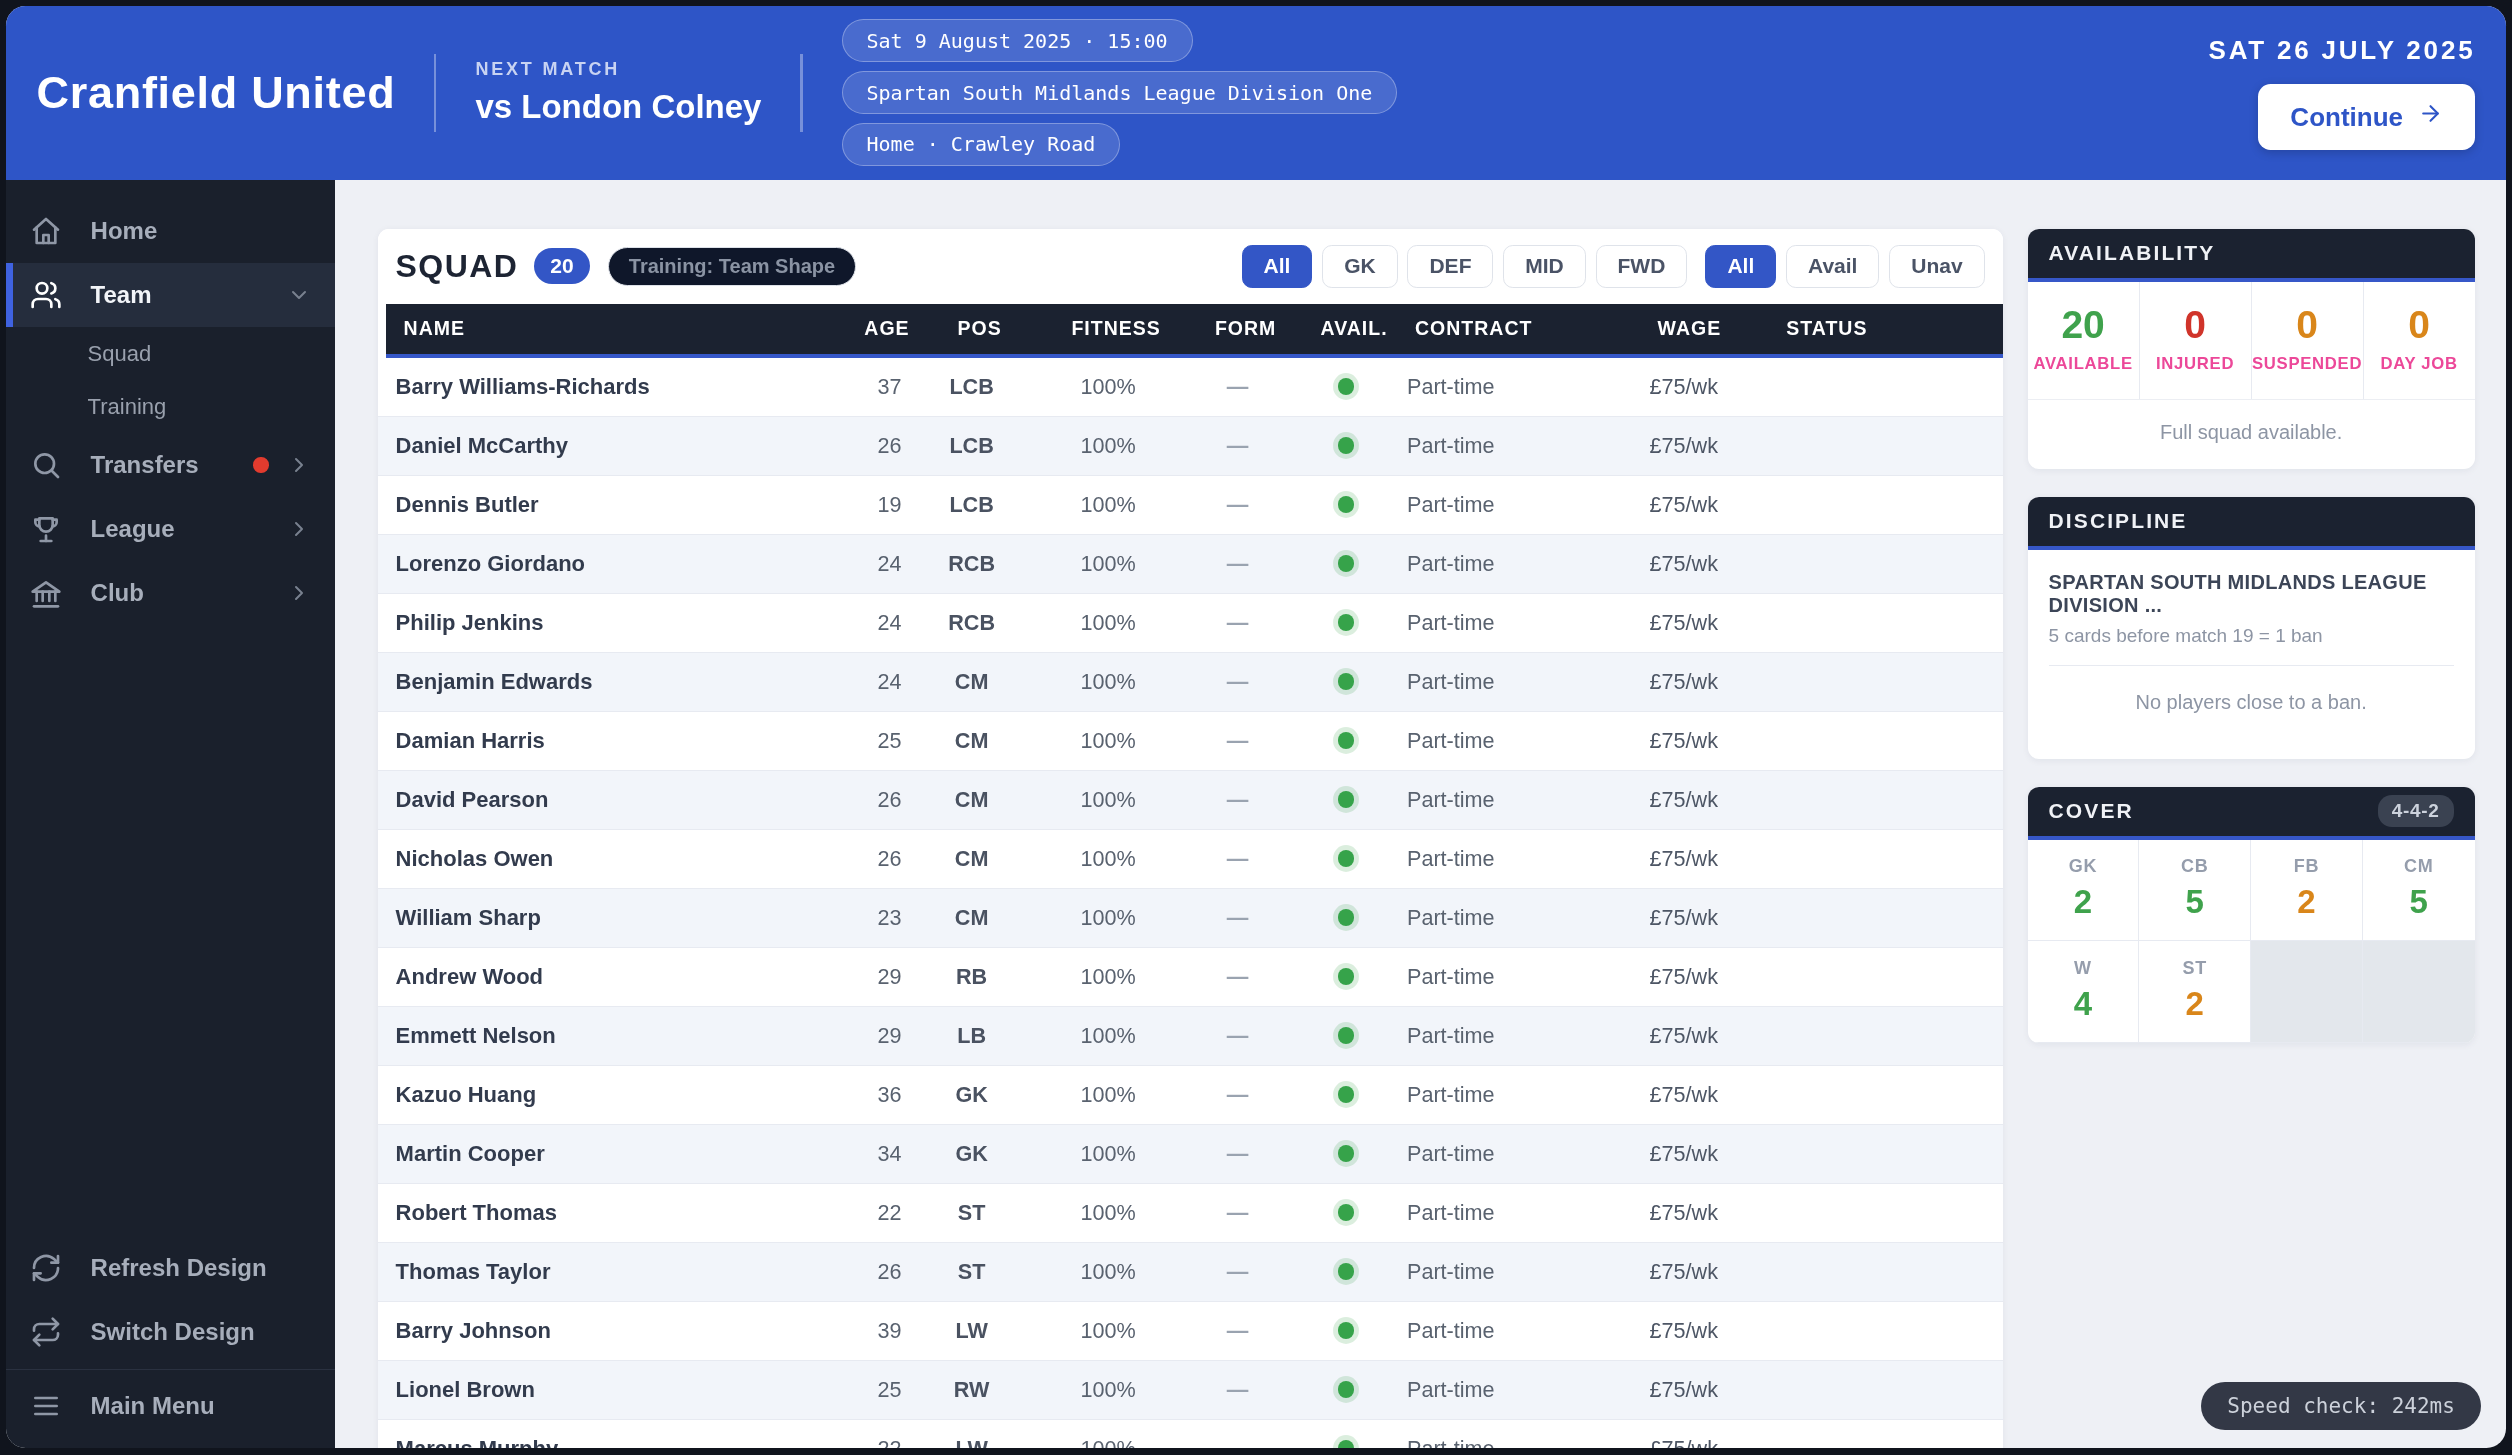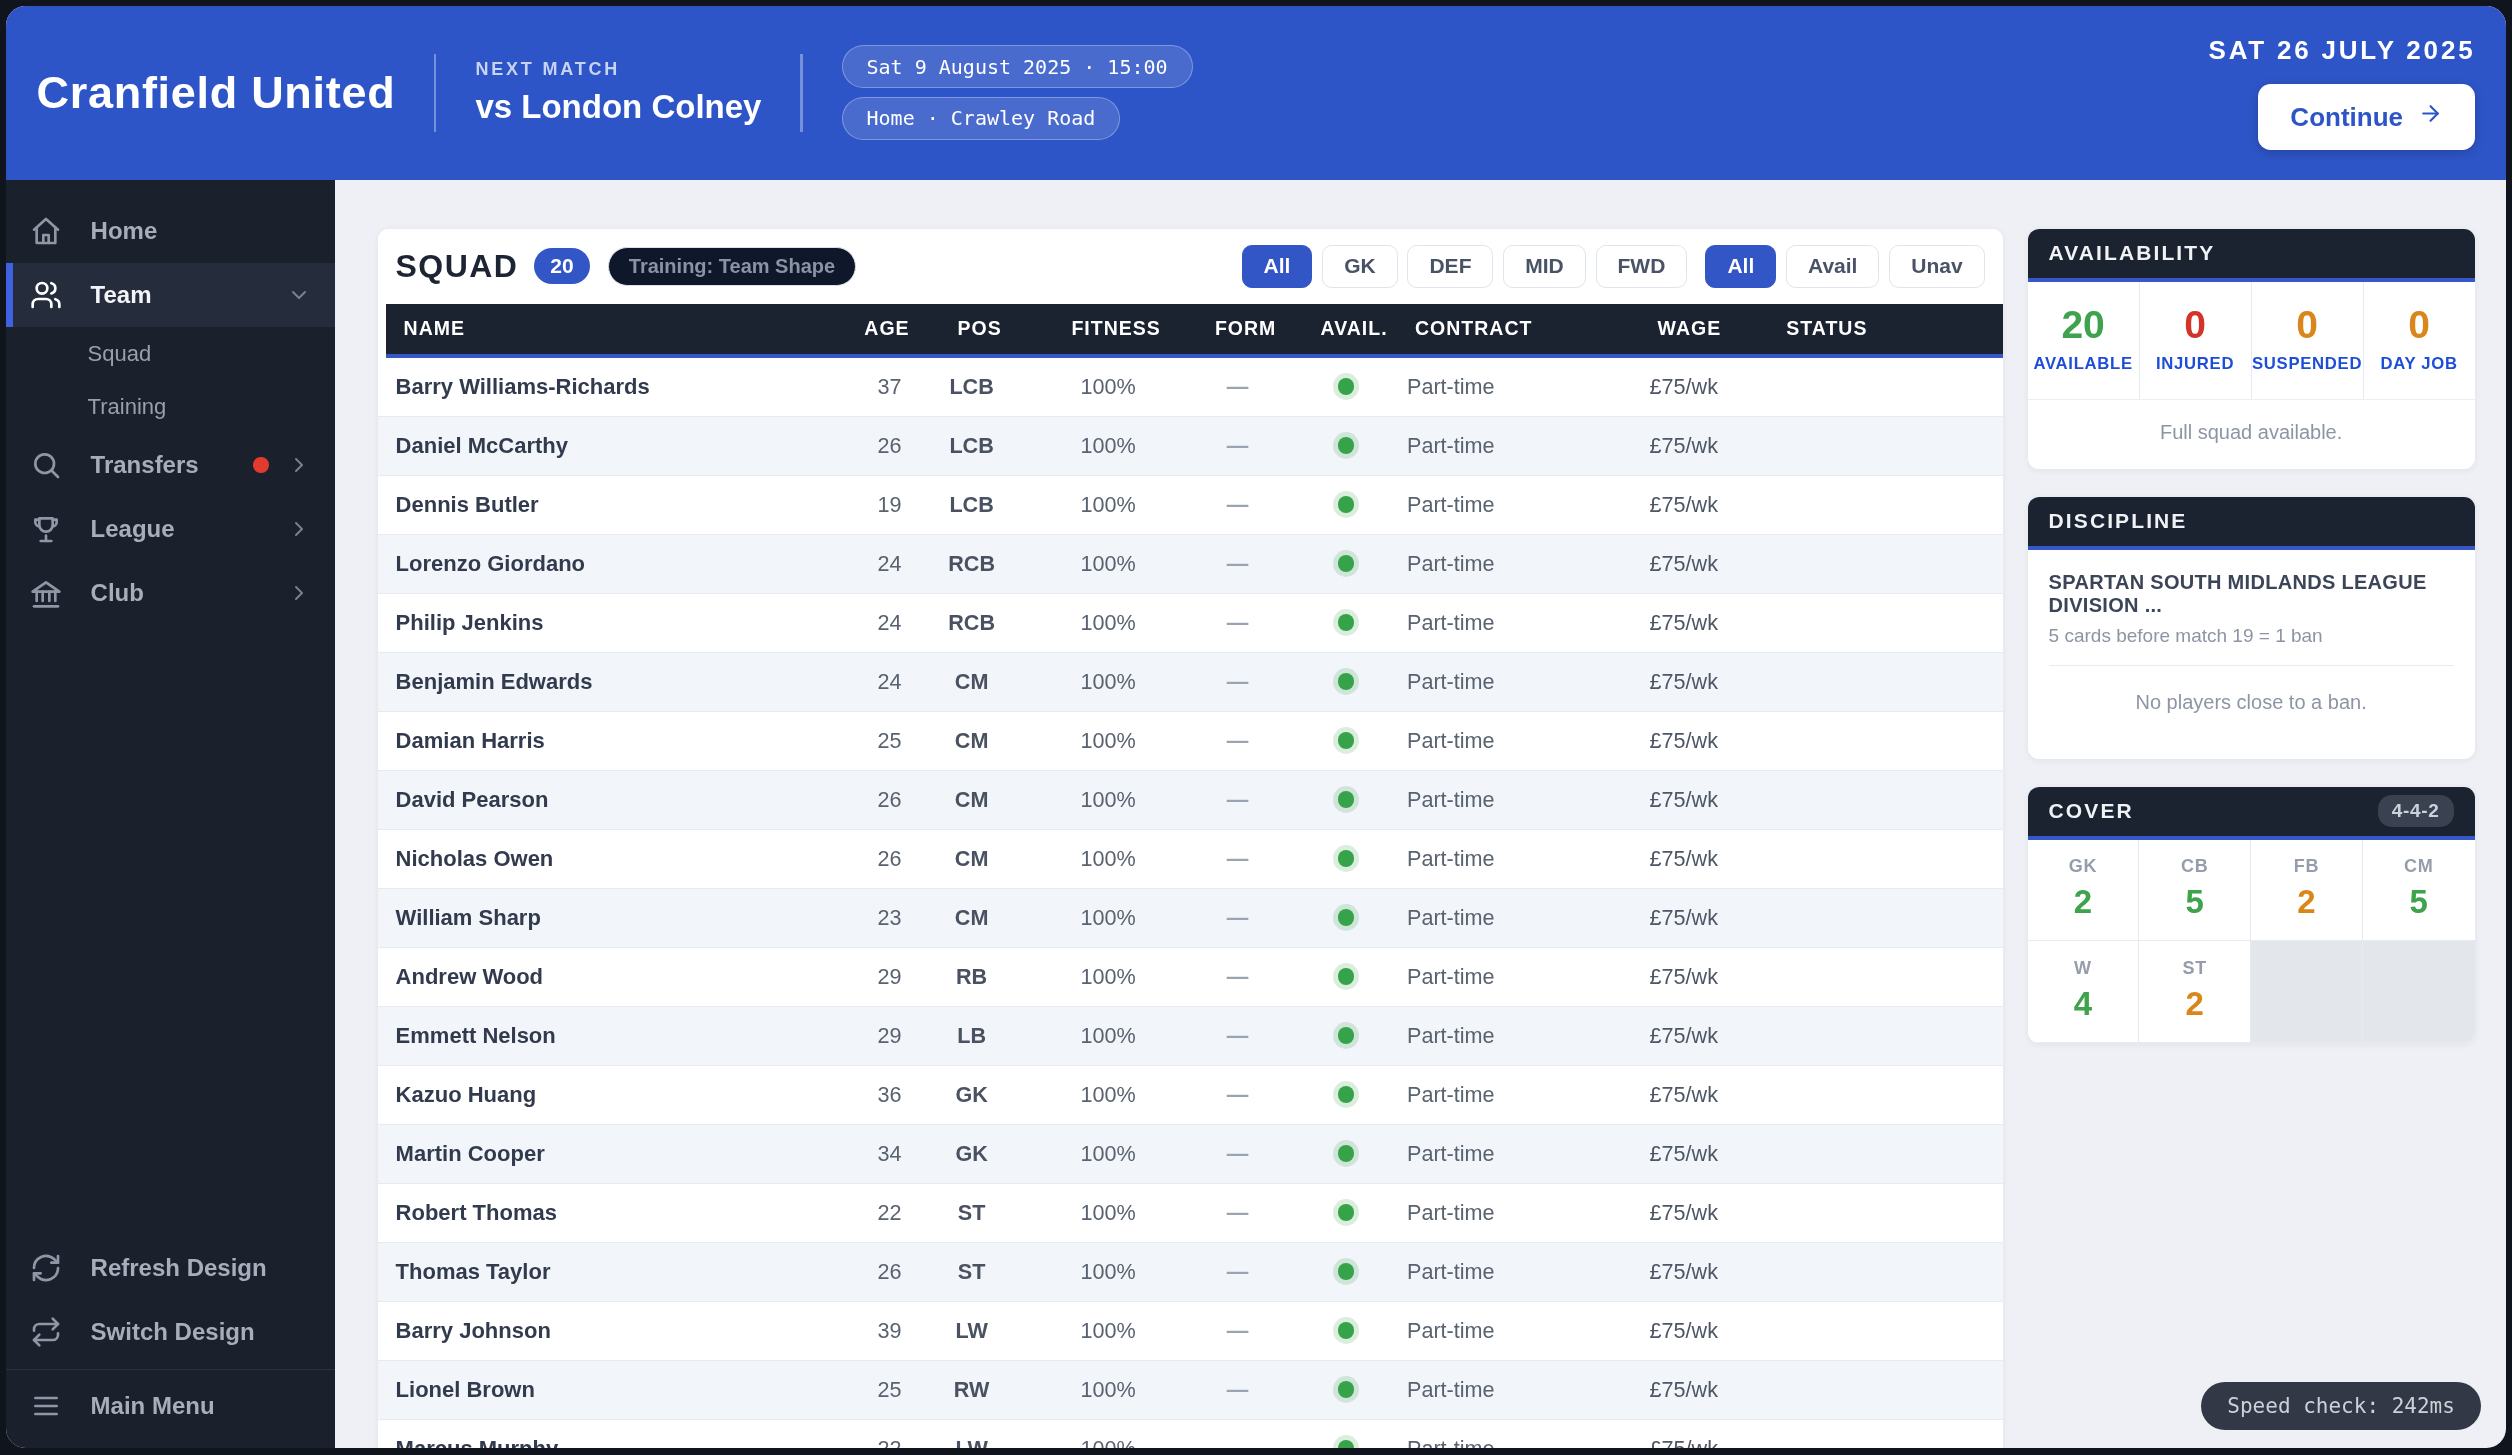--- a/index.html
+++ b/index.html
@@ -97,21 +97,21 @@
   .panel-head { background:#1b2230; height:53px; display:flex; align-items:center; padding:0 21px;
                 color:#f0f2f6; font-size:21px; font-weight:bold; letter-spacing:2.1px;
                 border-bottom:4.2px solid #3657c8; }
   .panel-head .ph-spacer { flex:1; }
   .formation-badge { background:#3a4251; color:#ccd2dc; font-size:19px; font-weight:bold;
                      letter-spacing:0.7px; padding:4.9px 14px; border-radius:14px; }
   .stats-grid { display:flex; }
   .stat-cell { flex:1; text-align:center; padding:21px 0 25px; border-right:1.4px solid #e7eaf1; }
   .stat-cell:last-child { border-right:none; }
   .stat-value { font-size:39px; font-weight:800; }
-  .stat-label { font-size:16.7px; font-weight:bold; letter-spacing:0.7px; color:#1d4ed8; margin-top:7px; }
+  .stat-label { font-size:16.7px; font-weight:bold; letter-spacing:0.7px; color:#ec4899; margin-top:7px; }
   .v-green { color:#3fa24c; } .v-red { color:#d0342a; } .v-orange { color:#d9861a; }
   .panel-note { text-align:center; color:#8d95a4; font-size:20px; padding:21px 0 25px;
                 border-top:1.4px solid #eceef3; }
   .disc-body { padding:21px 21px 16.7px; }
   .disc-league { font-size:20px; font-weight:800; color:#3c4557; letter-spacing:0.3px; }
   .disc-rule { font-size:19px; color:#8d95a4; margin-top:8.4px; }
   .disc-note { text-align:center; color:#8d95a4; font-size:20px; padding:25px 0 28px;
                border-top:1.4px solid #e7eaf1; margin-top:18px; }
   .cover-grid { display:grid; grid-template-columns:repeat(4,1fr); }
   .cover-cell { text-align:center; padding:16.7px 0 19.5px; border-right:1.4px solid #e7eaf1;
@@ -133,20 +133,21 @@
   <header class="topbar">
     <div class="club-name">Cranfield United</div>
     <div class="vdiv"></div>
     <div>
       <div class="next-match-label">NEXT MATCH</div>
       <div class="next-match-opp">vs London Colney</div>
     </div>
     <div class="vdiv"></div>
     <div class="pill-col" id="pill-col">
         <div class="hpill">Sat 9 August 2025 · 15:00</div>
+        <div class="hpill">Spartan South Midlands League Division One</div>
         <div class="hpill">Home · Crawley Road</div>
       </div>
     <div class="topbar-spacer"></div>
     <div class="topbar-right">
       <div class="current-date">SAT 26 JULY 2025</div>
       <button class="continue-btn">
         <span>Continue</span>
         <span class="icon-slot"><svg viewBox="0 0 24 24" fill="none" stroke="currentColor" stroke-width="2" stroke-linecap="round" stroke-linejoin="round">
               <line x1="5" y1="12" x2="19" y2="12"></line>
               <polyline points="12 5 19 12 12 19"></polyline>

